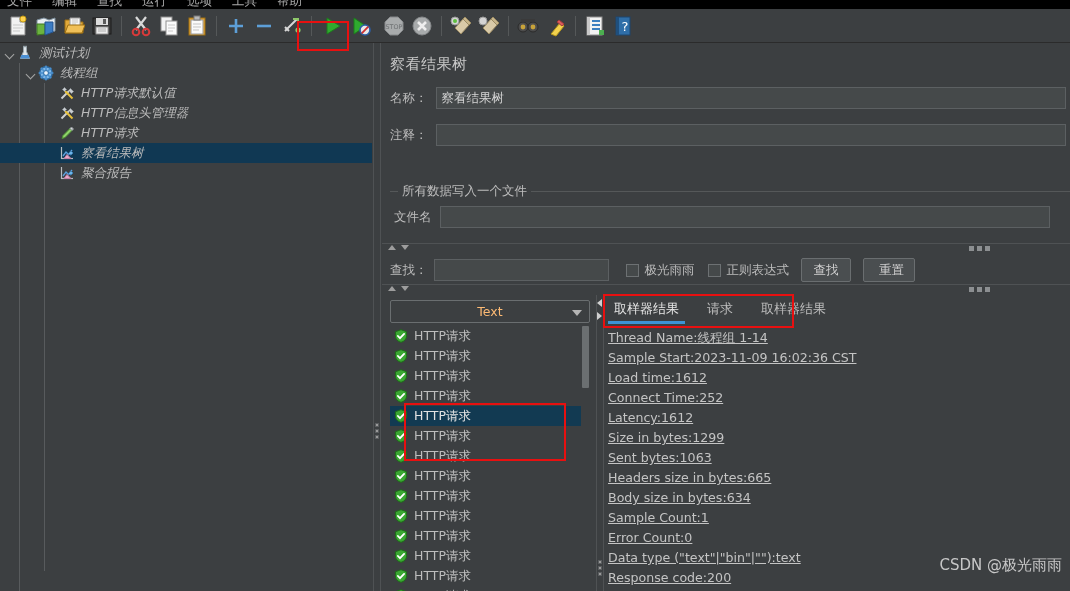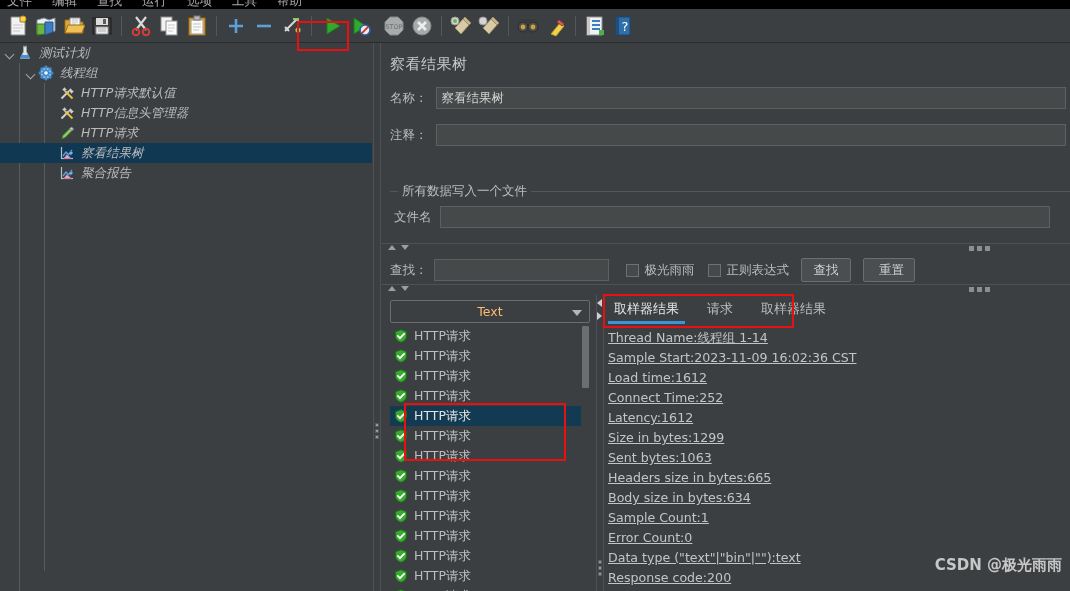--- a/index.html
+++ b/index.html
@@ -209,21 +209,21 @@
   .detail {
     position: absolute; left: 226px; top: 285px; width: 450px; height: 306px;
     color: #c4c4c4; font-size: 12.6px; line-height: 20px;
     white-space: pre; overflow: hidden;
   }
   .detail div { height: 20px; text-decoration: underline; }
 
   
   .watermark {
     position: absolute; right: 8px; bottom: 16px;
-    font-size: 15px; color: #d3d3d3; opacity: .92; white-space: nowrap; font-weight: bold;
+    font-size: 15px; color: #d3d3d3; opacity: .92; white-space: nowrap;
   }
 </style>
 </head>
 <body>
 
 <div id="app">
 
   <div class="menubar">
     <div class="menuitems" id="menu-items">
         <span>文件</span>

